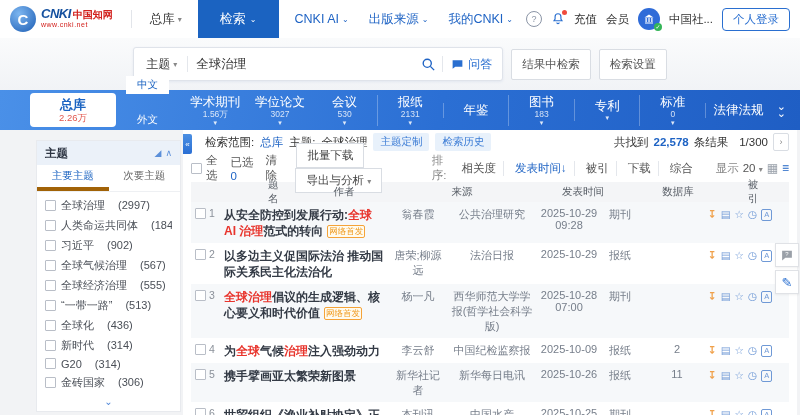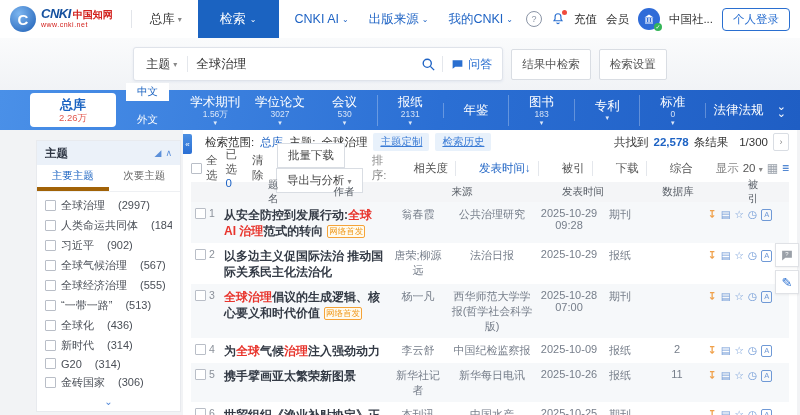--- a/index.html
+++ b/index.html
@@ -39,21 +39,21 @@
   .mag{cursor:pointer;display:flex;}
   .qa{display:flex;align-items:center;gap:4px;color:#2a6fd0;font-size:12px;cursor:pointer;padding:0 2px;}
   .sbtn{background:#fff;border:1px solid #d9dde3;color:#555;font-size:11.5px;padding:7px 10px;border-radius:2px;cursor:pointer;white-space:nowrap;}
   
   .ribbon{top:90px;height:40px;background:linear-gradient(100deg,#4a90e8 0%,#2b6fd4 55%,#1f5ec4 100%);display:flex;align-items:center;padding:0 14px 0 30px;box-sizing:border-box;color:#fff;}
   .rib-active{width:86px;height:34px;background:#fff;border-radius:4px;display:flex;flex-direction:column;align-items:center;justify-content:center;cursor:pointer;}
   .rib-active .lab{color:#1b63c1;font-weight:bold;font-size:13px;line-height:14px;}
   .rib-active .cnt{color:#e2574d;font-size:9.5px;line-height:11px;}
   .lang-toggle{margin:0 14px 0 10px;display:flex;flex-direction:column;gap:1px;}
   .lang-zh{background:#fff;color:#1b63c1;font-size:10.5px;padding:1px 10px;border:1px solid #fff;cursor:pointer;}
-  .lang-en{color:#fff;font-size:10.5px;padding:10px 10px;border:1px solid transparent;cursor:pointer;}
+  .lang-en{color:#fff;font-size:10.5px;padding:17px 10px;border:1px solid transparent;cursor:pointer;}
   .rib-tabs{display:flex;flex:1;align-items:center;}
   .rib-tab{flex:1;display:flex;flex-direction:column;align-items:center;justify-content:center;cursor:pointer;min-width:0;}
   .rib-tab .lab{font-size:12.5px;line-height:15px;white-space:nowrap;}
   .rib-tab .cnt{font-size:8.5px;color:rgba(255,255,255,.8);line-height:9px;}
   .rib-tab .cnt:empty{display:none;}
   .rib-tab .tcaret{font-size:7px;color:rgba(255,255,255,.85);line-height:7px;}
   .rib-tab .tcaret:empty{display:none;}
   .rib-tab.sep{border-left:1px solid rgba(255,255,255,.28);}
   .dbl-chev{margin-left:6px;display:flex;flex-direction:column;line-height:7px;font-size:11px;color:#fff;cursor:pointer;}
   
@@ -68,29 +68,29 @@
   .sb-list{padding:3px 8px;}
   .sb-item{display:flex;align-items:center;gap:5px;padding:2.5px 0;color:#4a4f57;cursor:pointer;white-space:nowrap;overflow:hidden;}
   .cb{width:9px;height:9px;border:1px solid #b9bec7;border-radius:1px;background:#fff;flex:none;display:inline-block;}
   .sb-more{text-align:center;color:#4f87d8;font-size:10px;cursor:pointer;padding:1px 0 4px;}
   .sb-gap{height:7px;background:#f2f3f5;border-top:1px solid #e8eaee;border-bottom:1px solid #e8eaee;margin:0 -1px;}
   
   .main{position:absolute;left:183px;top:130px;right:3px;bottom:0;background:#fff;box-sizing:border-box;padding:0 8px;}
   .collapse-tab{position:absolute;left:0;top:4px;width:9px;height:20px;background:linear-gradient(180deg,#4b8fe2,#2b6fd4);color:#fff;font-size:8px;display:flex;align-items:center;justify-content:center;border-radius:0 2px 2px 0;cursor:pointer;}
   .info-row{height:24px;display:flex;align-items:center;gap:6px;font-size:11.5px;color:#333;padding-left:14px;}
   .info-row .b{font-weight:normal;}
-  .chip{background:#e8f1fb;color:#3a7bd5;font-size:10.5px;padding:2px 7px;border-radius:2px;cursor:pointer;white-space:nowrap;text-decoration:underline;}
+  .chip{background:#e8f1fb;color:#3a7bd5;font-size:10.5px;padding:2px 7px;border-radius:2px;cursor:pointer;white-space:nowrap;}
   .info-right{margin-left:auto;display:flex;align-items:center;gap:5px;}
   .total-num{color:#1e63c4;font-weight:bold;}
   .pg-btn{width:14px;height:16px;border:1px solid #d9dde3;border-radius:2px;color:#888;font-size:9px;display:flex;align-items:center;justify-content:center;cursor:pointer;background:#fff;}
   .tool-row{height:28px;display:flex;align-items:center;gap:8px;font-size:11.5px;color:#555;}
   .tool-row .blue{color:#1e63c4;}
   .tbtn{border:1px solid #d9dde3;background:#fff;padding:4px 10px;font-size:11.5px;color:#444;cursor:pointer;white-space:nowrap;}
   .tbtn + .tbtn{margin-left:-1px;}
-  .sorts{margin-left:auto;display:flex;align-items:center;gap:16px;color:#555;}
+  .sorts{margin-left:auto;display:flex;align-items:center;gap:4px;color:#555;}
   .sort-label{color:#888;margin-right:4px;}
   .sort-item{padding:0 7px;border-right:1px solid #e4e7ec;cursor:pointer;white-space:nowrap;}
   .sort-item:last-of-type{border-right:none;}
   .sort-item.active{color:#1e63c4;}
   .disp{display:flex;align-items:center;gap:4px;margin-left:8px;white-space:nowrap;}
   .disp .label{color:#888;}
   .view-ic{font-size:12px;color:#9aa1ab;cursor:pointer;}
   .view-ic.active{color:#1e63c4;font-weight:bold;}
   
   .thead{height:20px;background:#f4f5f7;display:flex;align-items:center;font-size:10.5px;color:#5a6068;gap:44px;}

